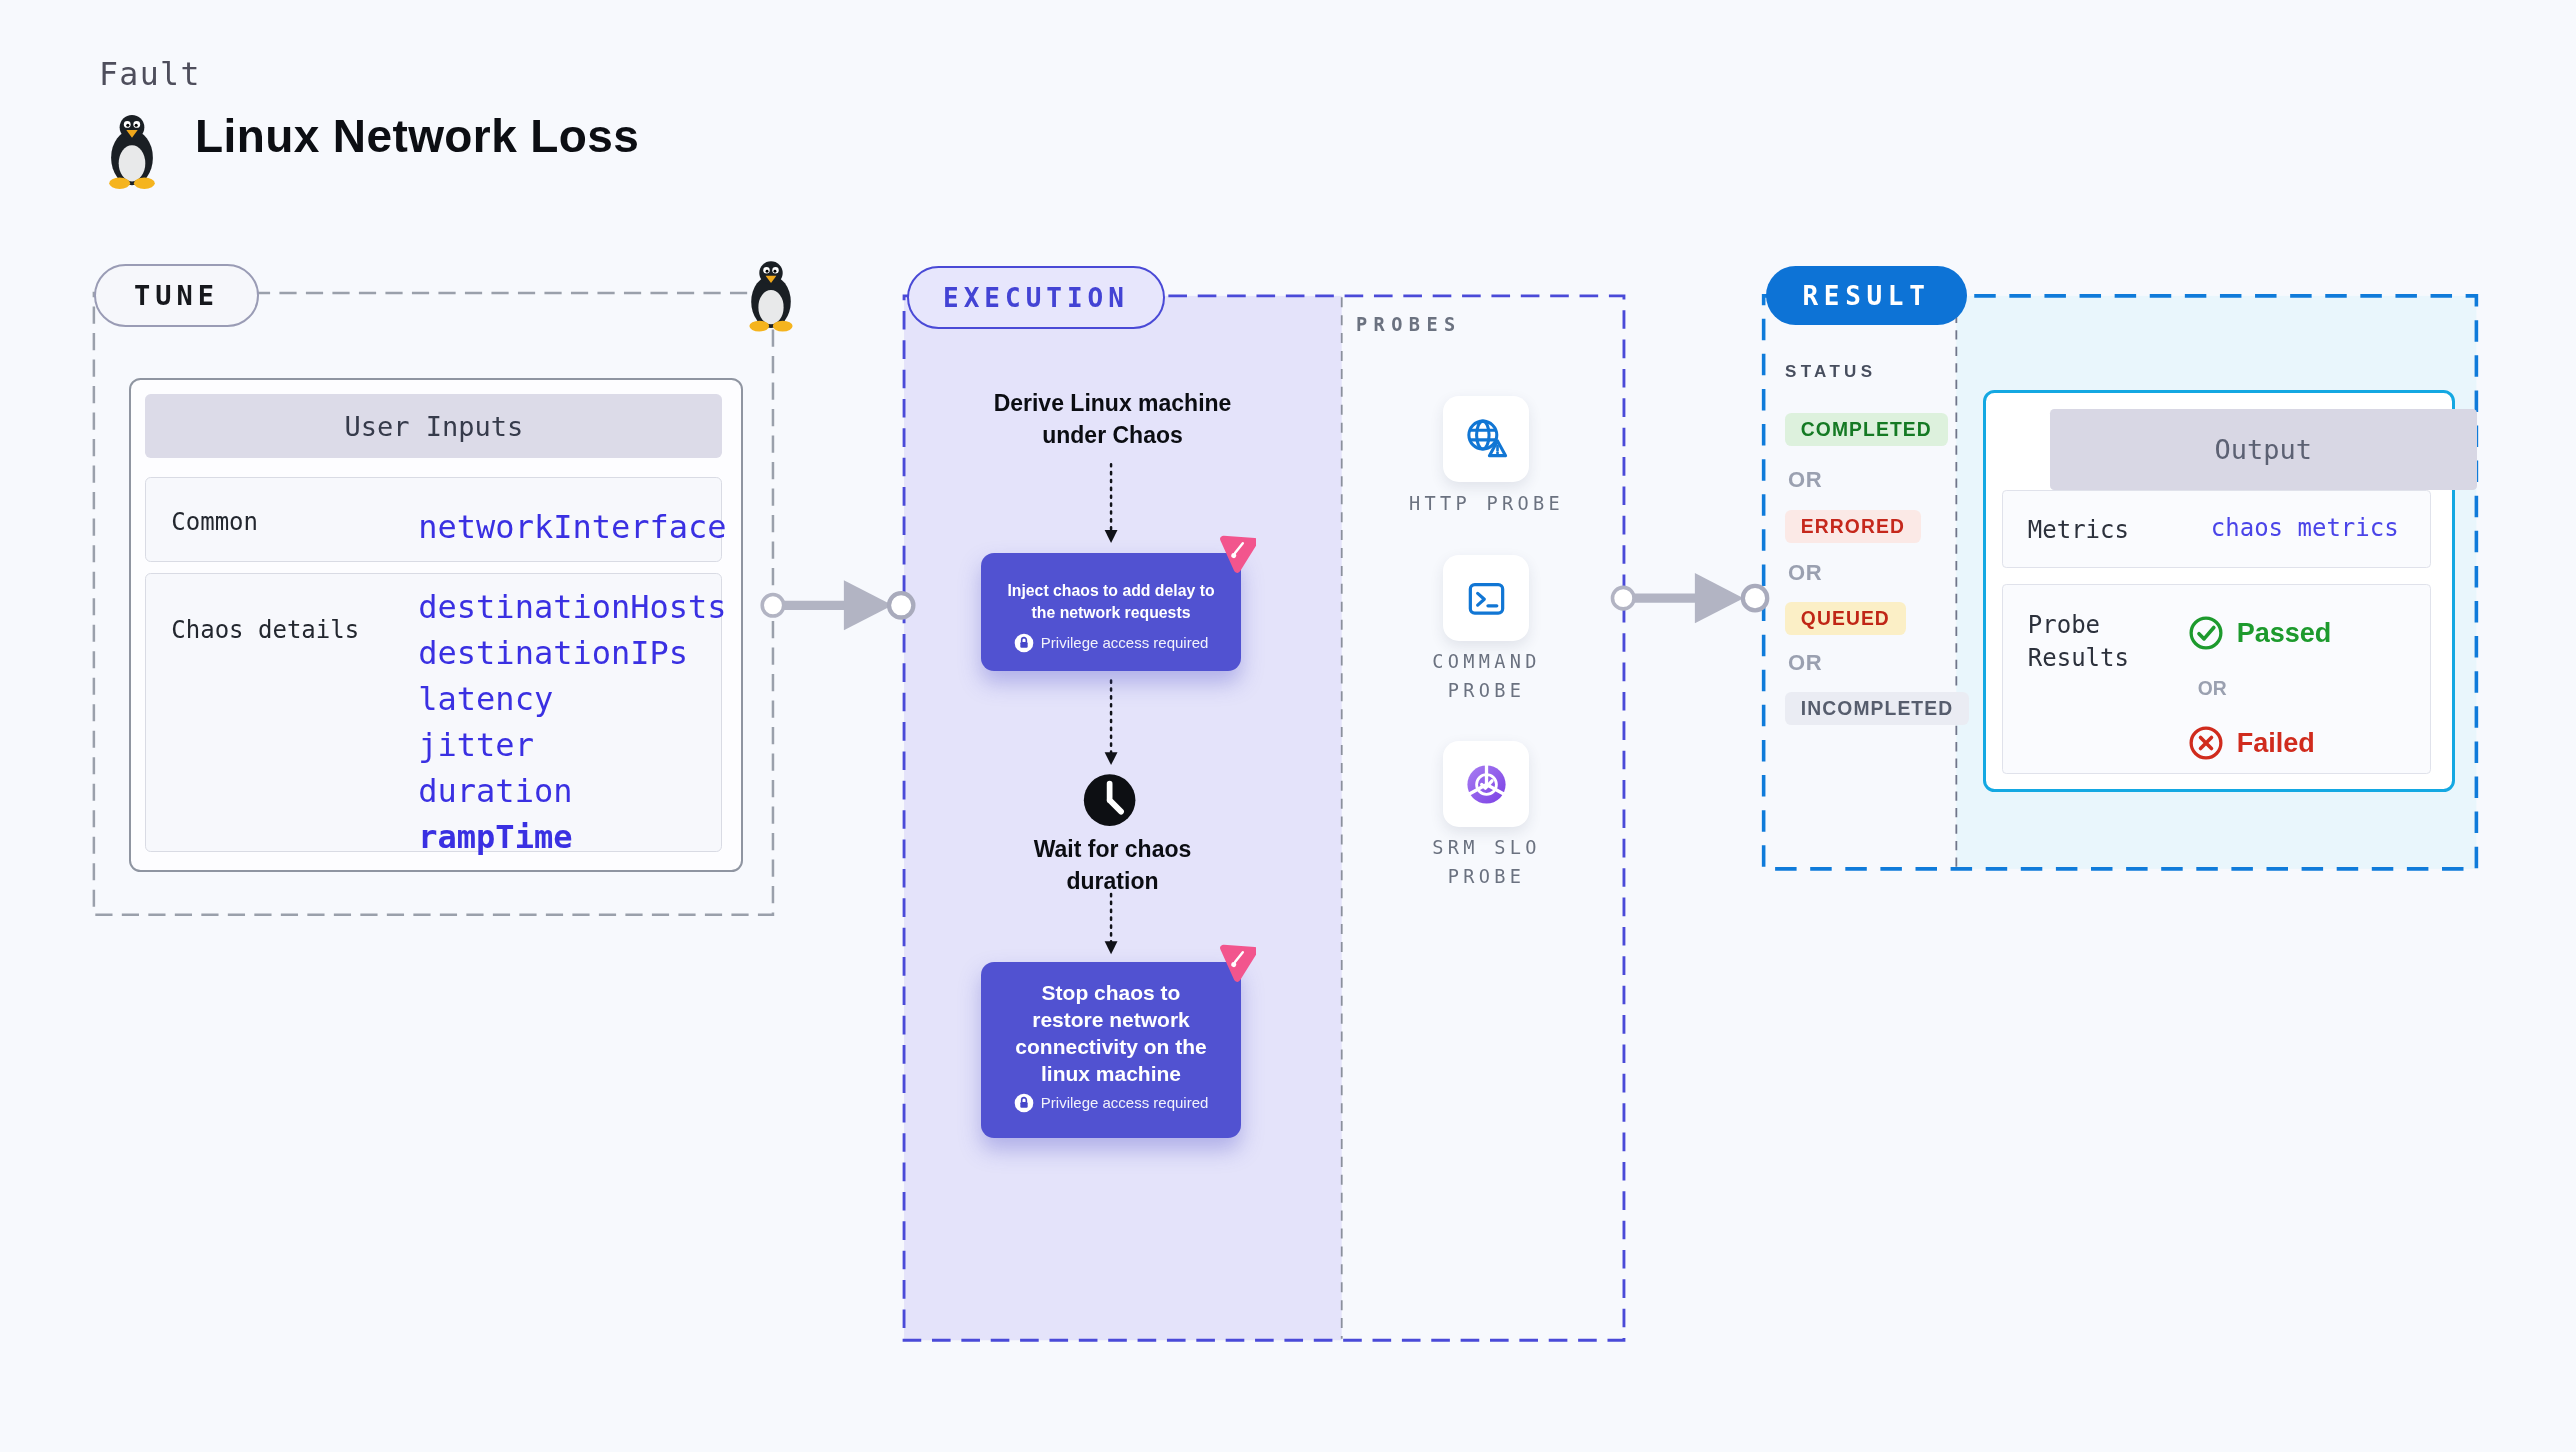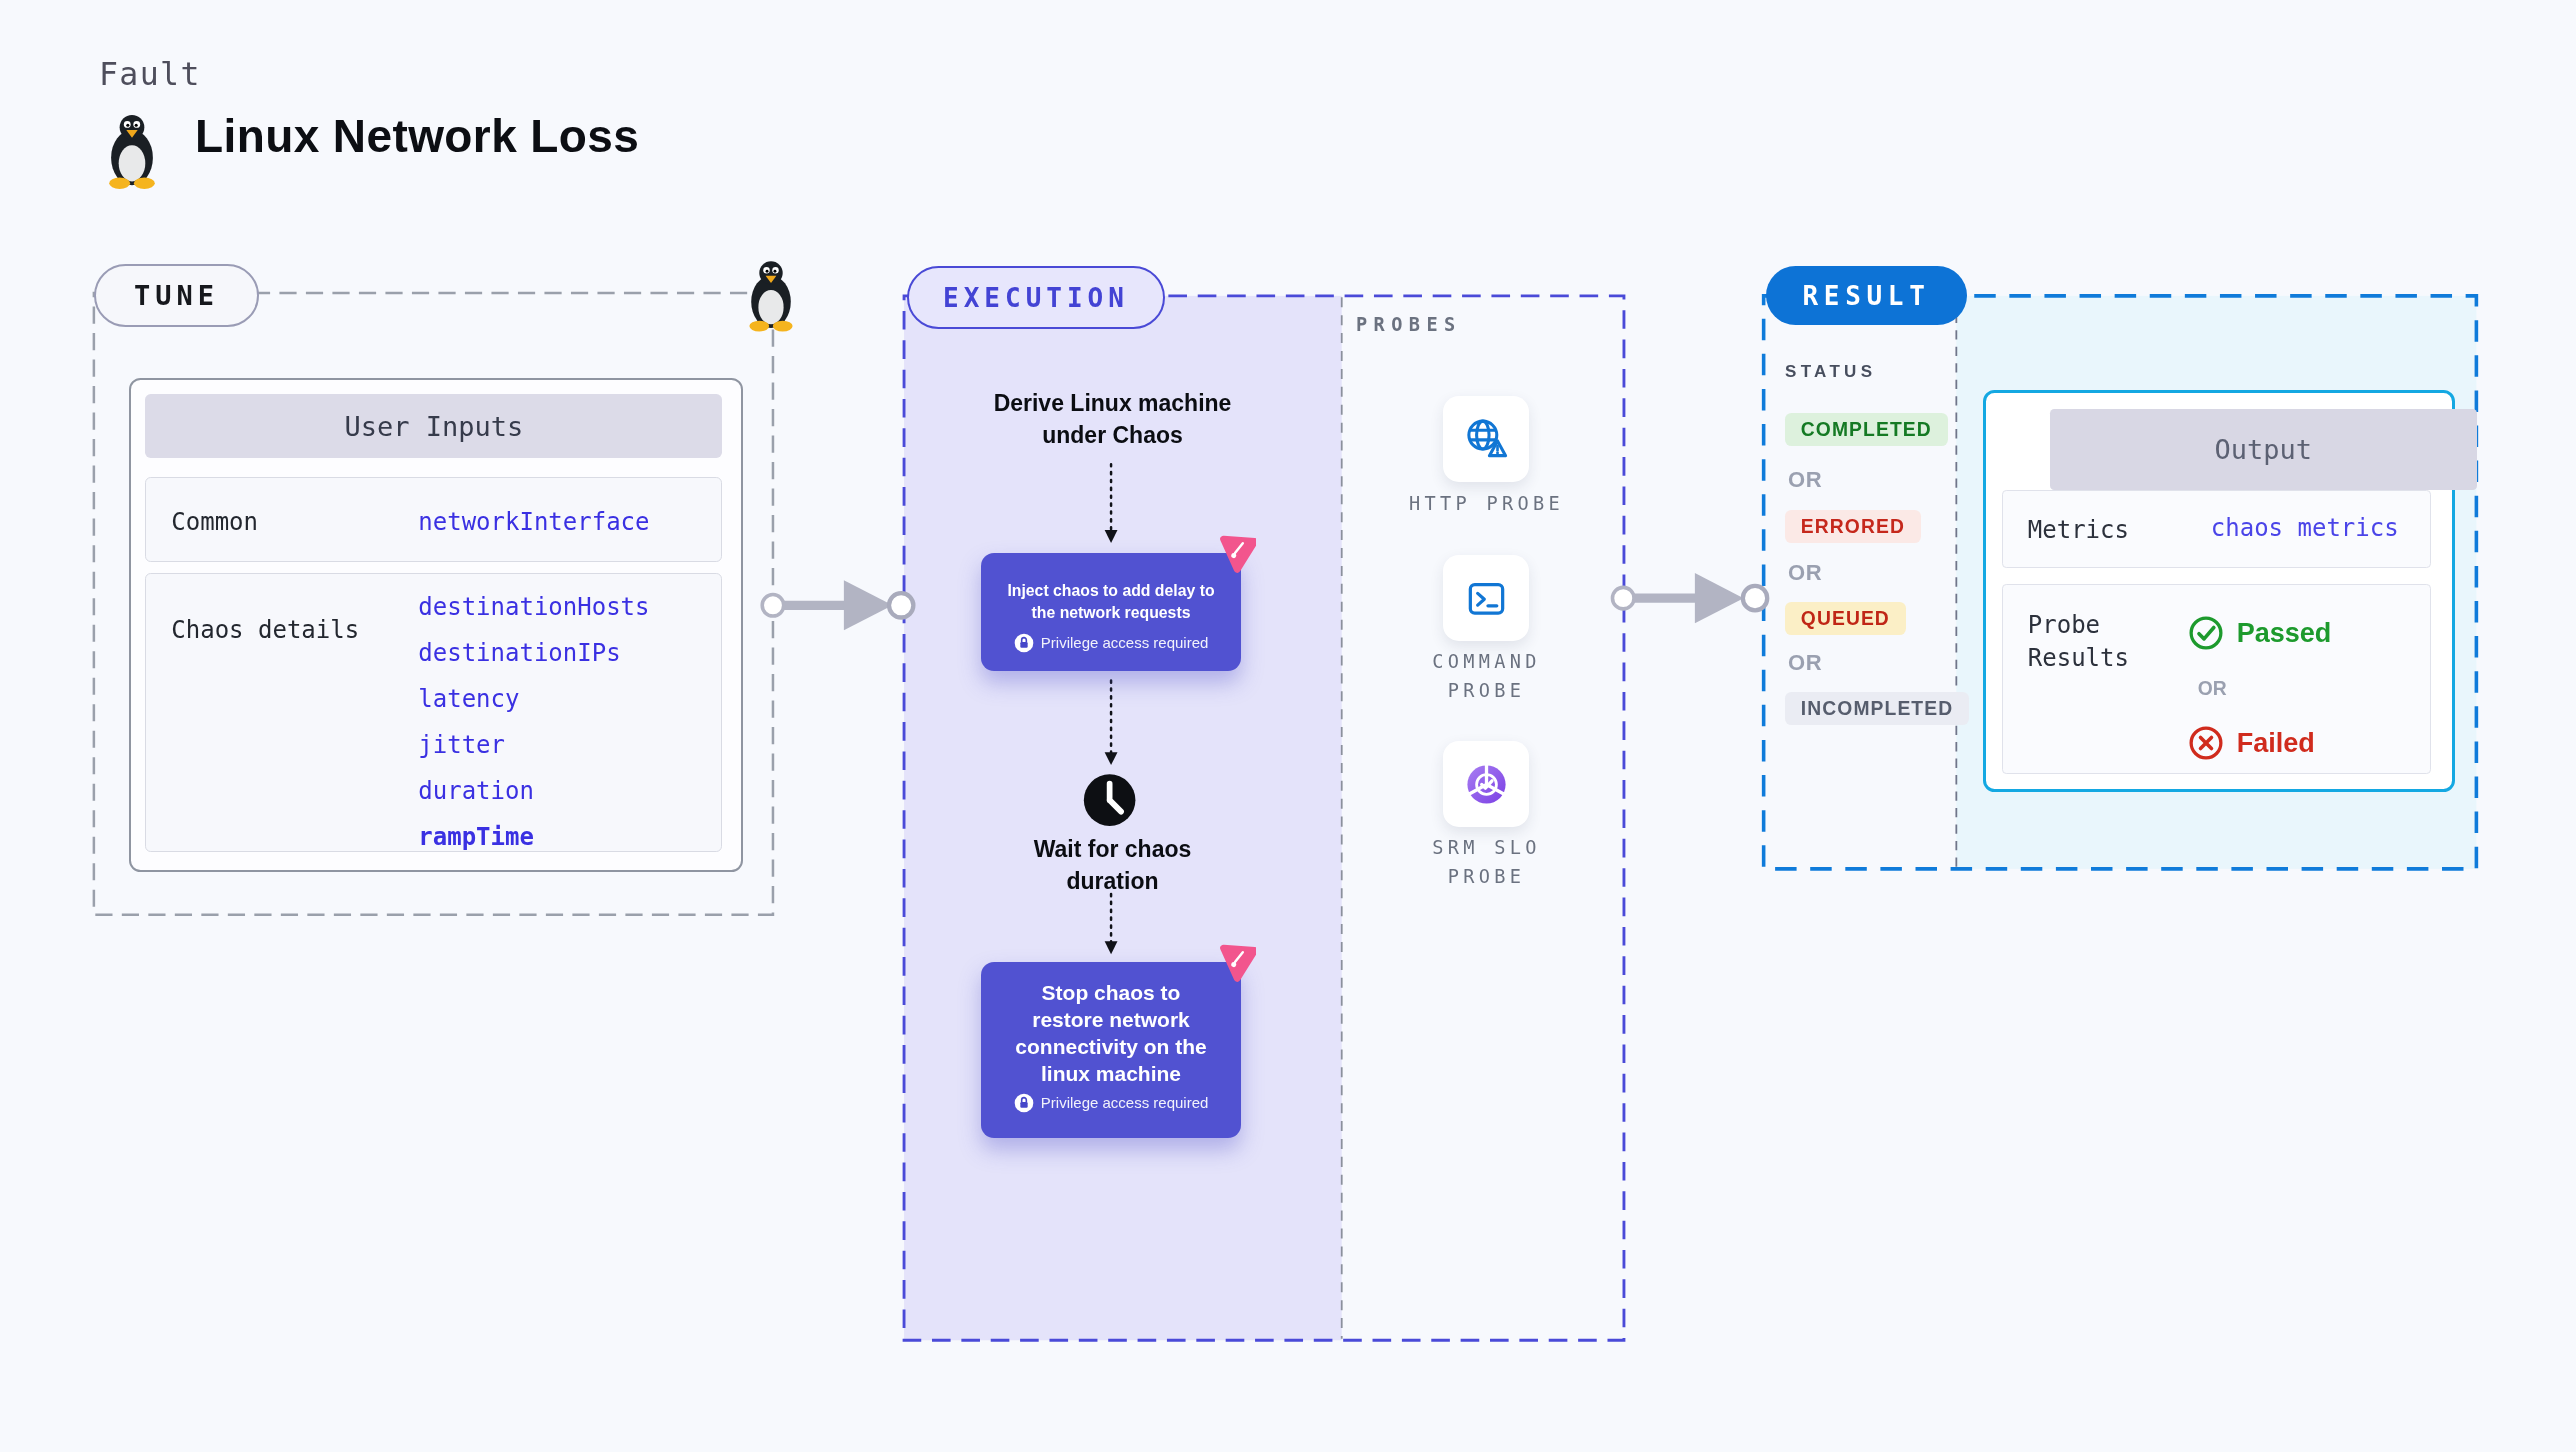--- a/index.html
+++ b/index.html
@@ -10,21 +10,21 @@
   .eyebrow{left:99px;top:56px;font-size:31.5px;color:#4e4e5c;letter-spacing:1.4px;}
   .page-title{left:195px;top:109px;font-size:46px;font-weight:bold;color:#0c0e13;letter-spacing:0.4px;}
   .pill{display:flex;align-items:center;justify-content:center;border-radius:33px;font-weight:bold;z-index:3;}
   .pill-tune{left:94px;top:264px;width:161px;height:59px;background:#f6f7fb;border:2.1px solid #9a9cb5;color:#16181d;font-size:27px;letter-spacing:5px;}
   .pill-exec{left:907px;top:266px;width:254px;height:59px;background:#e7e6fc;border:2.9px solid #4a4ad6;color:#4343d4;font-size:26px;letter-spacing:5px;}
   .pill-result{left:1766px;top:266px;width:201px;height:59px;background:#0d73d6;color:#ffffff;font-size:26px;letter-spacing:5.7px;}
   .card{left:129px;top:378px;width:610px;height:490px;background:#fdfdff;border:2.1px solid #8f95a1;border-radius:11.5px;z-index:2;}
   .card-header{left:14.3px;top:14.3px;width:577px;height:64px;background:#dcdbe8;border-radius:5.7px;display:flex;align-items:center;justify-content:center;font-size:27px;color:#363b4b;}
   .input-row{background:#f7f8fc;border:1.4px solid #d9dbe4;border-radius:5.7px;}
   .row-label{font-size:24px;color:#23272f;}
-  .row-value{font-size:24px;color:#3a30e2;}
+  .row-value{font-size:32px;color:#3a30e2;}
   .node{left:981px;width:260px;background:#5152d1;border-radius:13px;box-shadow:0 11.5px 21.5px rgba(80,80,200,.35);color:#fff;text-align:center;z-index:2;}
   .node-line{font-weight:bold;}
   .priv{display:flex;align-items:center;justify-content:center;gap:7.2px;margin-top:8.6px;}
   .priv-text{font-size:15px;color:#f2f2fb;}
   .flow-text{left:969px;width:287px;text-align:center;font-weight:bold;color:#0b0d12;font-size:23px;line-height:32px;z-index:2;}
   .probes-title{left:1356px;top:314px;font-size:18.6px;font-weight:bold;color:#6b7280;letter-spacing:6.4px;}
   .probe-card{left:1443px;width:86px;height:86px;background:#ffffff;border-radius:15.8px;box-shadow:0 5.7px 14.3px rgba(40,50,80,.10);display:flex;align-items:center;justify-content:center;z-index:2;}
   .probe-label{left:1386px;width:201px;text-align:center;font-size:18.6px;color:#6b7280;letter-spacing:4.3px;line-height:29px;}
   .status-title{left:1785px;top:362px;font-size:17px;font-weight:bold;color:#474e5e;letter-spacing:4.3px;}
   .badge{left:1785px;height:33px;line-height:33px;border-radius:6.4px;font-weight:bold;font-size:19.3px;letter-spacing:1.1px;padding:0 15.8px;z-index:2;}

